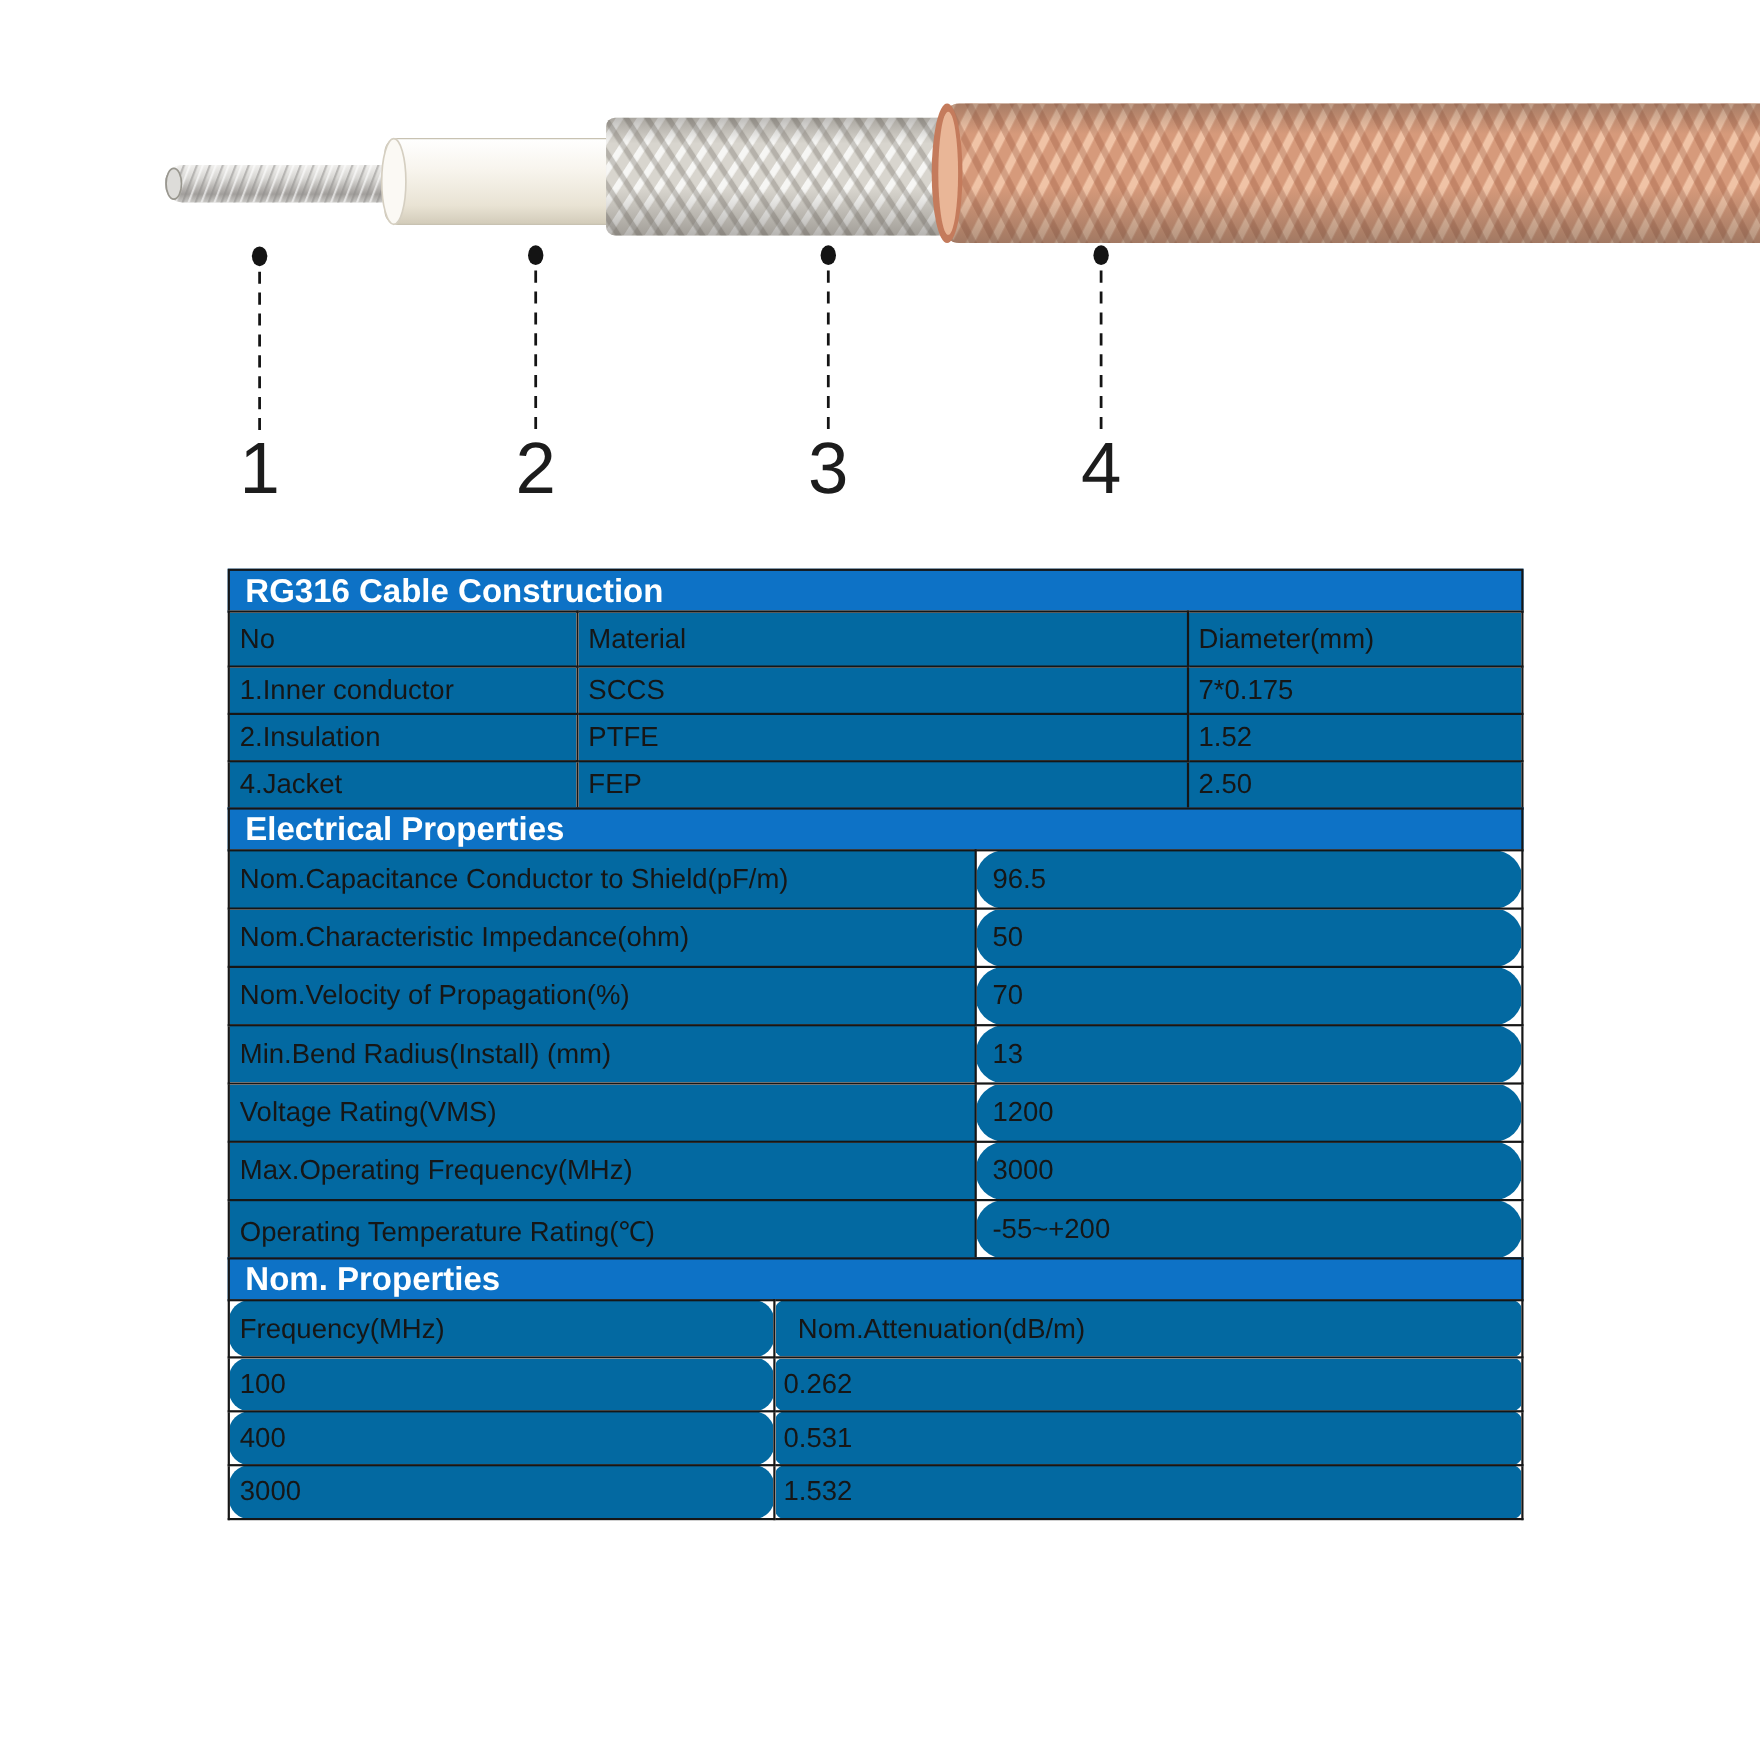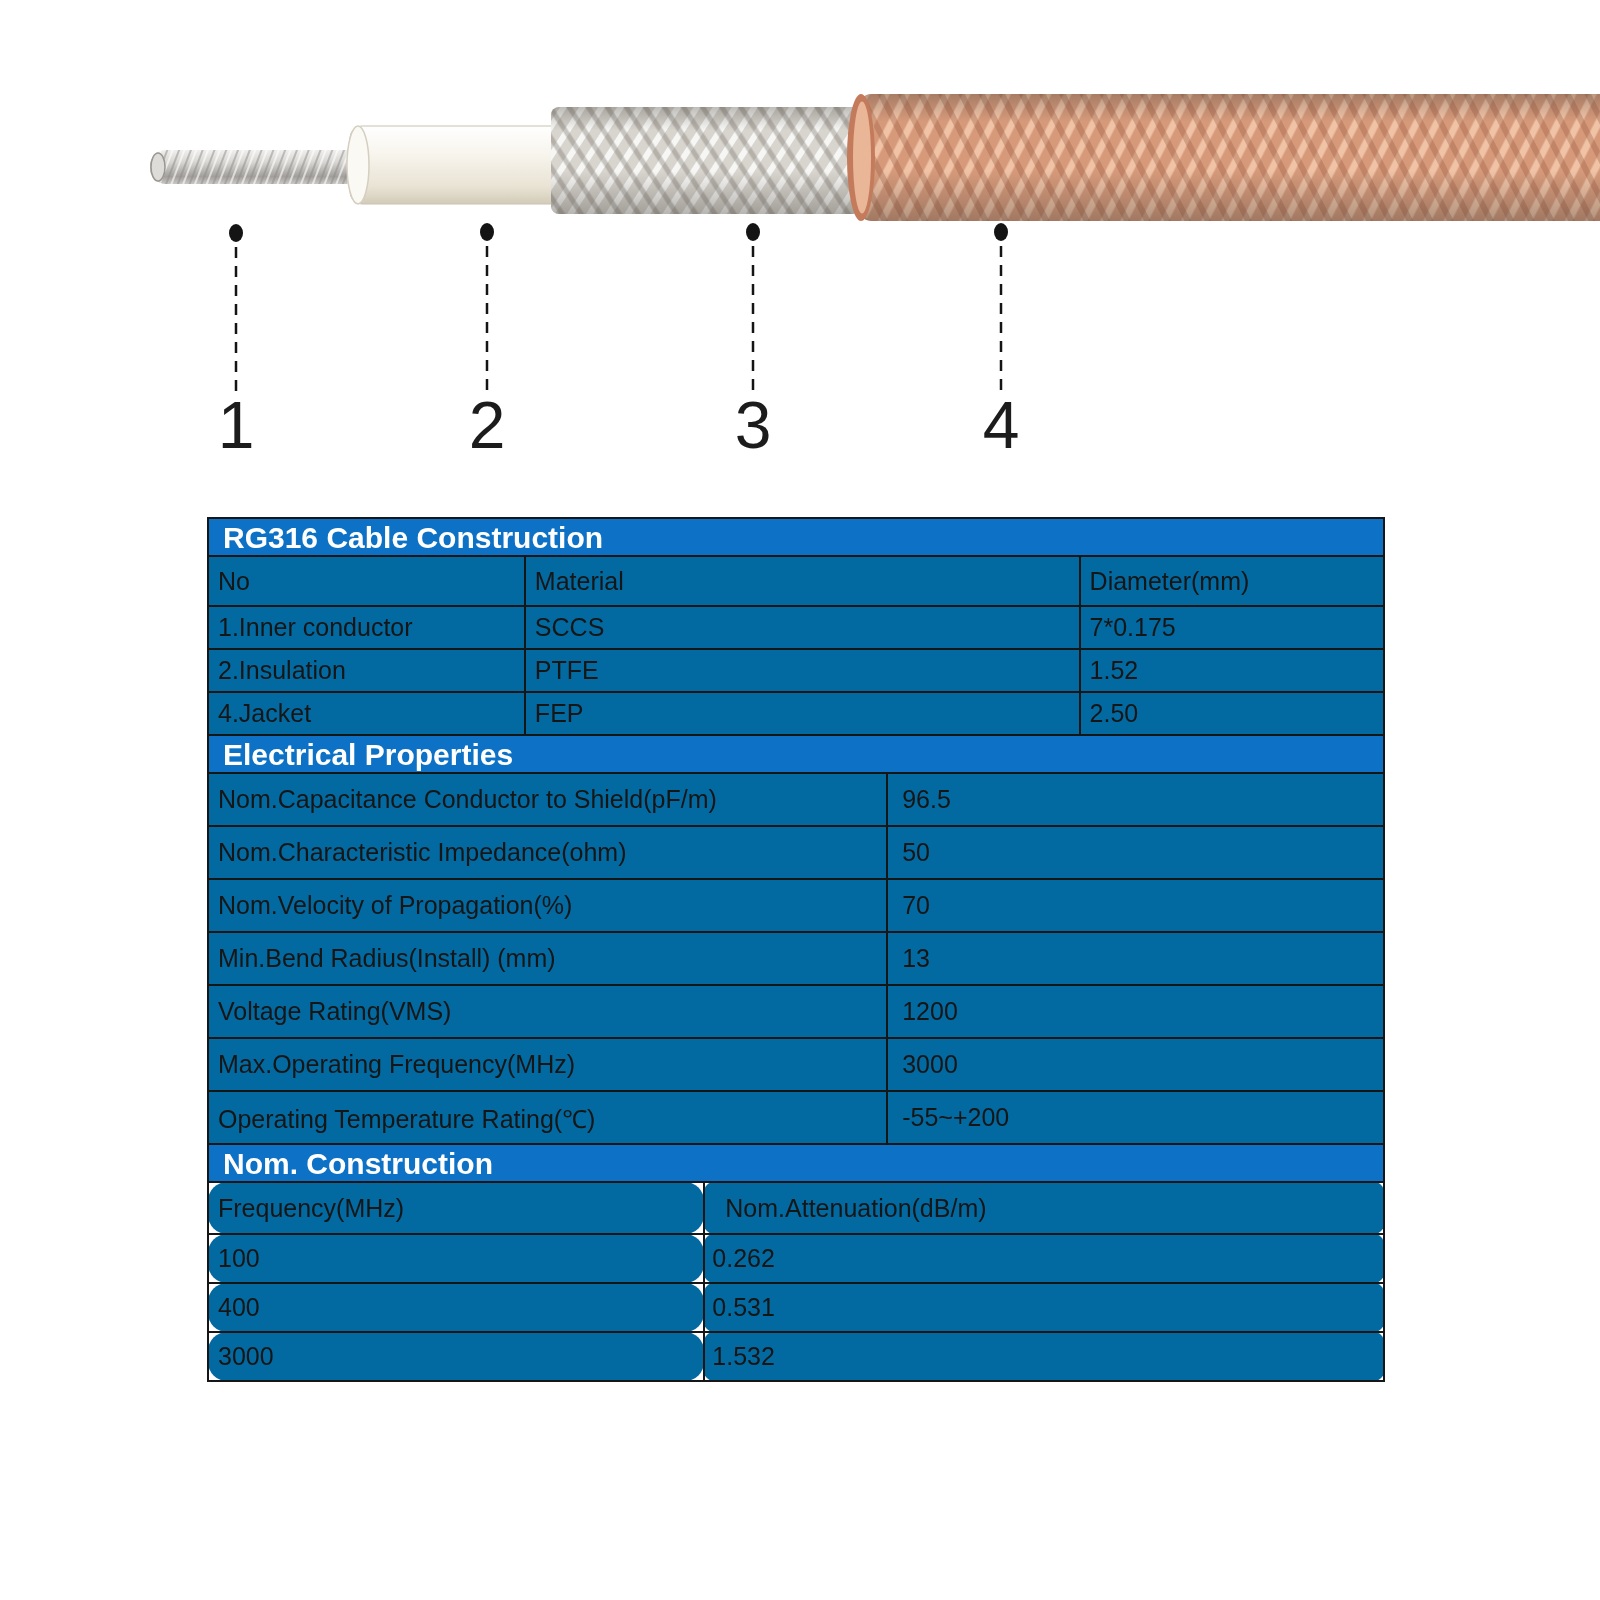--- a/index.html
+++ b/index.html
@@ -24,21 +24,21 @@
            vertical-align:middle;overflow:hidden;white-space:nowrap;background:#0369a1;}
   
   .t-con td{height:41px;}
   .t-con tr.hdr td{height:48px;}
   .t-con .c1{width:26.7%;}
   .t-con .c2{width:47.7%;}
   .t-con .c3{width:25.6%;}
   
   .t-ele td{height:51px;}
   .t-ele .c1{width:58.2%;}
-  .t-ele .c2{width:41.8%;padding-left:14px;}
+  .t-ele .c2{width:41.8%;padding-left:14px;border-radius:26px;}
   
   .t-att td{height:47px;}
   .t-att tr.hdr td{height:50px;}
   .t-att .c1{width:42.4%;border-radius:19px;}
   .t-att .c2{width:57.6%;padding-left:7px;border-radius:10px;}
   .t-att tr.hdr .c2{padding-left:20px;}
 </style>
 </head>
 <body>
 
@@ -186,21 +186,21 @@
       <td class="c2">3000</td>
     </tr>
     <tr>
       <td class="c1">Operating Temperature Rating(℃)</td>
       <td class="c2">-55~+200</td>
     </tr>
   </tbody>
     </table>
 
   <div class="bar">
-    <span>Nom. Construction</span>
+    <span>Nom. Properties</span>
   </div>
   <table class="grid t-att">
     <tbody>
         <tr class="hdr">
       <td class="c1">Frequency(MHz)</td>
       <td class="c2">Nom.Attenuation(dB/m)</td>
     </tr>
     <tr>
       <td class="c1">100</td>
       <td class="c2">0.262</td>

